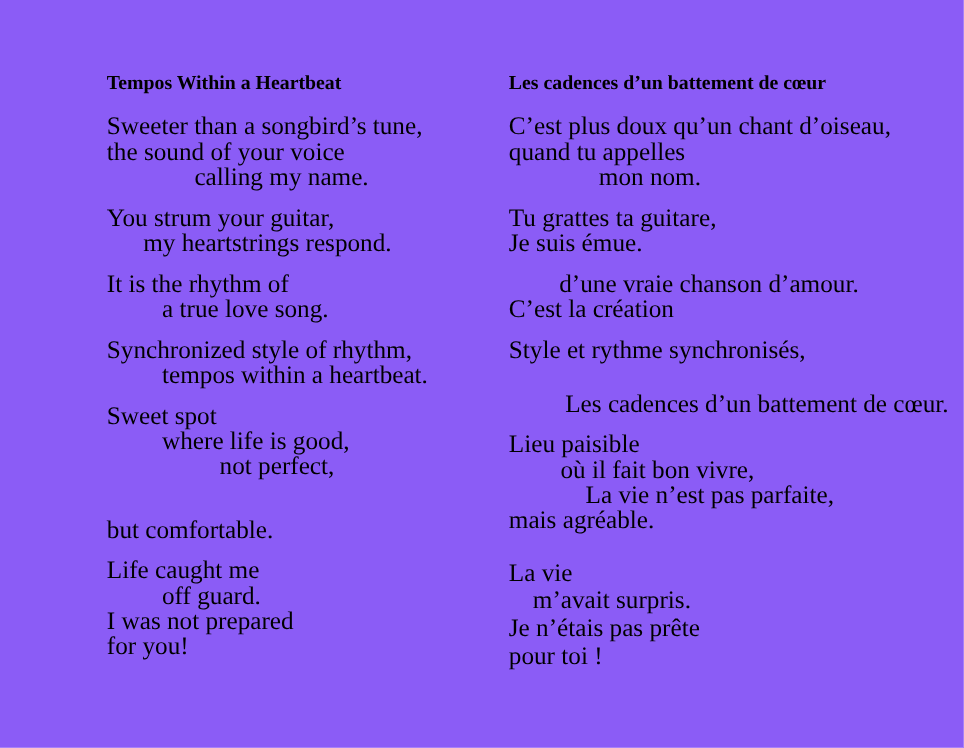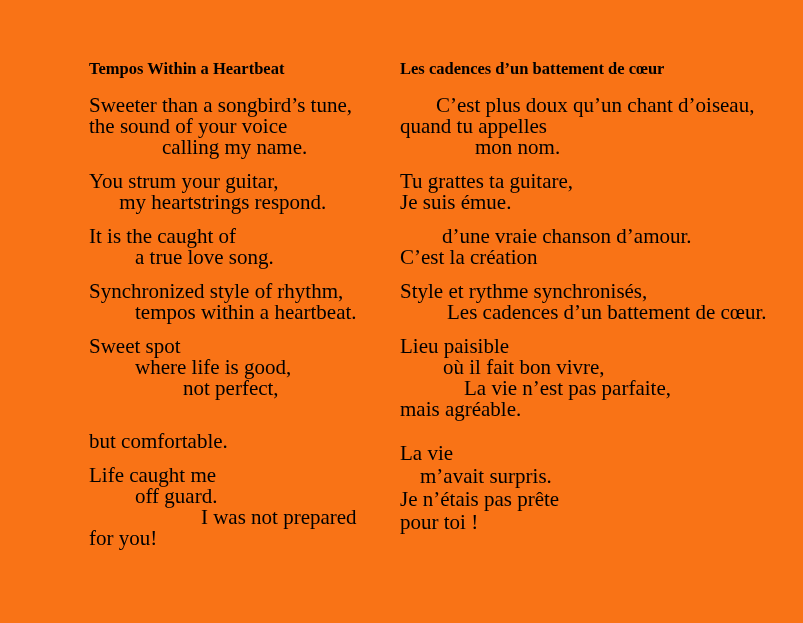--- a/index.html
+++ b/index.html
@@ -11,29 +11,29 @@
     height: 623px;
     background: #ffffff;
     font-family: "Liberation Serif", "DejaVu Serif", serif;
     color: #000000;
     overflow: hidden;
     position: relative;
   }
   .page {
     position: absolute;
     inset: 0;
-    background: #f97316;
+    background: #8b5cf6;
   }
   .col {
     position: absolute;
     top: 58px;
     white-space: nowrap;
   }
   .col-left  { left: 89px;  }
-  .col-right { left: 400px; }
+  .col-right { left: 424px; }
   .col-title {
     font-weight: bold;
     font-size: 16.5px;
     line-height: 21px;
     margin-bottom: 16px;
   }
   .stanza {
     margin-bottom: 13px;
   }
   .stanza-loose {
@@ -61,66 +61,66 @@
       <div class="line" style="padding-left: 0px;">the sound of your voice</div>
       <div class="line" style="padding-left: 73px;">calling my name.</div>
     </div>
 
     <div class="stanza">
       <div class="line" style="padding-left: 0px;">You strum your guitar,</div>
       <div class="line" style="padding-left: 0px; text-align: center;">my heartstrings respond.</div>
     </div>
 
     <div class="stanza">
-      <div class="line" style="padding-left: 0px;">It is the caught of</div>
+      <div class="line" style="padding-left: 0px;">It is the rhythm of</div>
       <div class="line" style="padding-left: 46px;">a true love song.</div>
     </div>
 
     <div class="stanza">
       <div class="line" style="padding-left: 0px;">Synchronized style of rhythm,</div>
       <div class="line" style="padding-left: 46px;">tempos within a heartbeat.</div>
     </div>
 
     <div class="stanza">
       <div class="line" style="padding-left: 0px;">Sweet spot</div>
       <div class="line" style="padding-left: 46px;">where life is good,</div>
       <div class="line" style="padding-left: 94px;">not perfect,</div>
       <div class="line" style="padding-left: 0px; margin-top: 32px;">but comfortable.</div>
     </div>
 
     <div class="stanza">
       <div class="line" style="padding-left: 0px;">Life caught me</div>
       <div class="line" style="padding-left: 46px;">off guard.</div>
-      <div class="line" style="padding-left: 0px; text-align: right;">I was not prepared</div>
+      <div class="line" style="padding-left: 0px;">I was not prepared</div>
       <div class="line" style="padding-left: 0px;">for you!</div>
     </div>
   </div>
 
   <div class="col col-right">
     <div class="col-title">Les cadences d’un battement de cœur</div>
 
     <div class="stanza">
-      <div class="line" style="padding-left: 0px; margin-left: 36px;">C’est plus doux qu’un chant d’oiseau,</div>
+      <div class="line" style="padding-left: 0px;">C’est plus doux qu’un chant d’oiseau,</div>
       <div class="line" style="padding-left: 0px;">quand tu appelles</div>
       <div class="line" style="padding-left: 75px;">mon nom.</div>
     </div>
 
     <div class="stanza">
       <div class="line" style="padding-left: 0px;">Tu grattes ta guitare,</div>
       <div class="line" style="padding-left: 0px;">Je suis émue.</div>
     </div>
 
     <div class="stanza">
       <div class="line" style="padding-left: 42px;">d’une vraie chanson d’amour.</div>
       <div class="line" style="padding-left: 0px;">C’est la création</div>
     </div>
 
     <div class="stanza">
       <div class="line" style="padding-left: 0px;">Style et rythme synchronisés,</div>
-      <div class="line" style="padding-left: 47px;">Les cadences d’un battement de cœur.</div>
+      <div class="line" style="padding-left: 47px; margin-top: 24px;">Les cadences d’un battement de cœur.</div>
     </div>
 
     <div class="stanza">
       <div class="line" style="padding-left: 0px;">Lieu paisible</div>
       <div class="line" style="padding-left: 43px;">où il fait bon vivre,</div>
       <div class="line" style="padding-left: 64px;">La vie n’est pas parfaite,</div>
       <div class="line" style="padding-left: 0px;">mais agréable.</div>
     </div>
 
     <div class="stanza stanza-loose">

